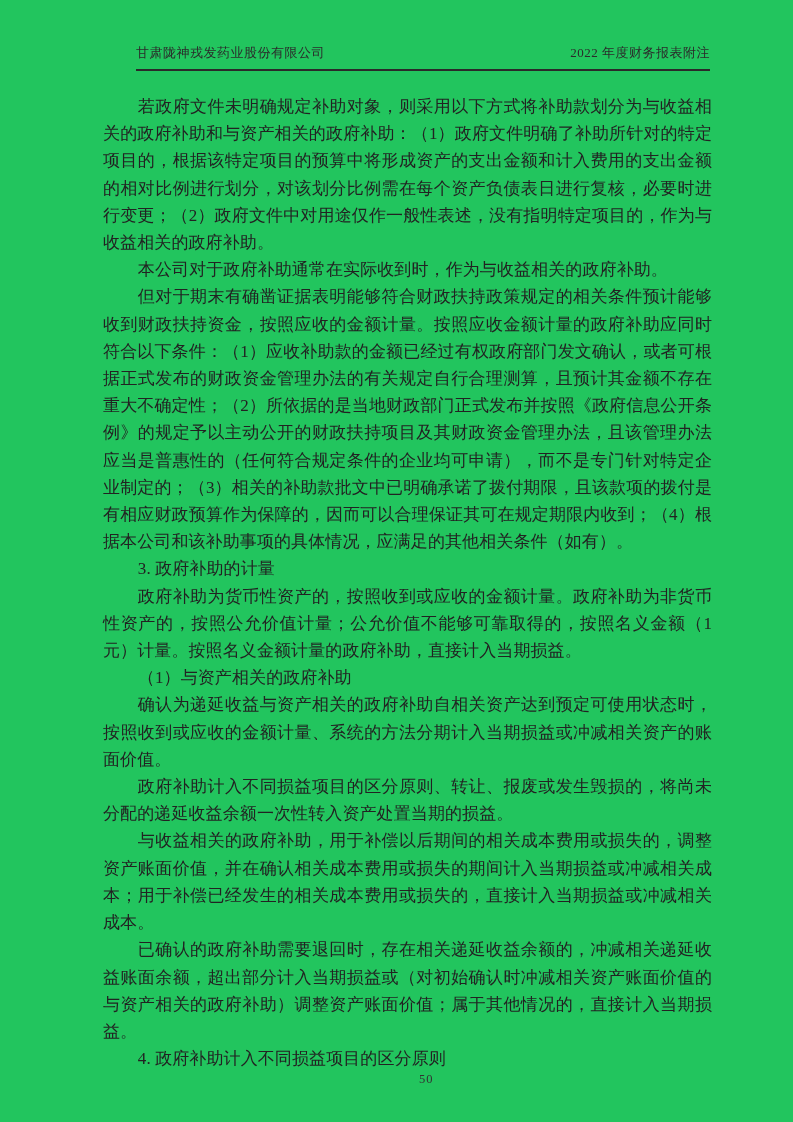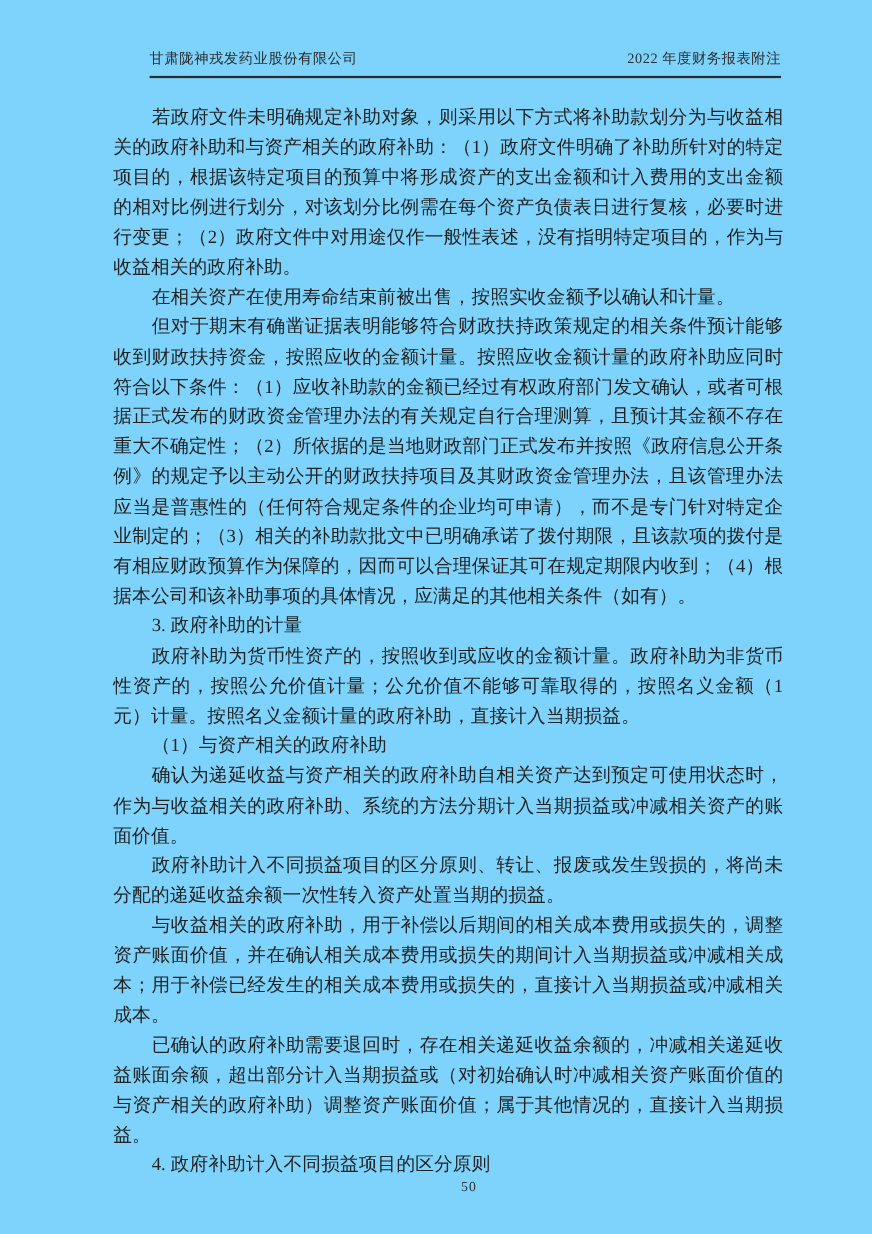--- a/index.html
+++ b/index.html
@@ -5,21 +5,21 @@
 <style>
   html, body {
     margin: 0;
     padding: 0;
     background: #ffffff;
   }
   .page {
     position: relative;
     width: 793px;
     height: 1122px;
-    background: #7dd3fc;
+    background: #22c55e;
     font-family: "Liberation Serif", "DejaVu Serif", serif;
     color: #1f1f1f;
     overflow: hidden;
   }
   
   .header {
     position: absolute;
     left: 136px;
     top: 44px;
     width: 574px;
@@ -64,26 +64,26 @@
 
 <div class="page">
 
   <div class="header">
     <span>甘肃陇神戎发药业股份有限公司</span>
     <span>2022 年度财务报表附注</span>
   </div>
 
   <div class="doc-body">
     <p>若政府文件未明确规定补助对象，则采用以下方式将补助款划分为与收益相关的政府补助和与资产相关的政府补助：（1）政府文件明确了补助所针对的特定项目的，根据该特定项目的预算中将形成资产的支出金额和计入费用的支出金额的相对比例进行划分，对该划分比例需在每个资产负债表日进行复核，必要时进行变更；（2）政府文件中对用途仅作一般性表述，没有指明特定项目的，作为与收益相关的政府补助。</p>
-    <p>在相关资产在使用寿命结束前被出售，按照实收金额予以确认和计量。</p>
+    <p>本公司对于政府补助通常在实际收到时，作为与收益相关的政府补助。</p>
     <p>但对于期末有确凿证据表明能够符合财政扶持政策规定的相关条件预计能够收到财政扶持资金，按照应收的金额计量。按照应收金额计量的政府补助应同时符合以下条件：（1）应收补助款的金额已经过有权政府部门发文确认，或者可根据正式发布的财政资金管理办法的有关规定自行合理测算，且预计其金额不存在重大不确定性；（2）所依据的是当地财政部门正式发布并按照《政府信息公开条例》的规定予以主动公开的财政扶持项目及其财政资金管理办法，且该管理办法应当是普惠性的（任何符合规定条件的企业均可申请），而不是专门针对特定企业制定的；（3）相关的补助款批文中已明确承诺了拨付期限，且该款项的拨付是有相应财政预算作为保障的，因而可以合理保证其可在规定期限内收到；（4）根据本公司和该补助事项的具体情况，应满足的其他相关条件（如有）。</p>
     <p>3. 政府补助的计量</p>
     <p>政府补助为货币性资产的，按照收到或应收的金额计量。政府补助为非货币性资产的，按照公允价值计量；公允价值不能够可靠取得的，按照名义金额（1元）计量。按照名义金额计量的政府补助，直接计入当期损益。</p>
     <p>（1）与资产相关的政府补助</p>
-    <p>确认为递延收益与资产相关的政府补助自相关资产达到预定可使用状态时，作为与收益相关的政府补助、系统的方法分期计入当期损益或冲减相关资产的账面价值。</p>
+    <p>确认为递延收益与资产相关的政府补助自相关资产达到预定可使用状态时，按照收到或应收的金额计量、系统的方法分期计入当期损益或冲减相关资产的账面价值。</p>
     <p>政府补助计入不同损益项目的区分原则、转让、报废或发生毁损的，将尚未分配的递延收益余额一次性转入资产处置当期的损益。</p>
     <p>与收益相关的政府补助，用于补偿以后期间的相关成本费用或损失的，调整资产账面价值，并在确认相关成本费用或损失的期间计入当期损益或冲减相关成本；用于补偿已经发生的相关成本费用或损失的，直接计入当期损益或冲减相关成本。</p>
     <p>已确认的政府补助需要退回时，存在相关递延收益余额的，冲减相关递延收益账面余额，超出部分计入当期损益或（对初始确认时冲减相关资产账面价值的与资产相关的政府补助）调整资产账面价值；属于其他情况的，直接计入当期损益。</p>
     <p>4. 政府补助计入不同损益项目的区分原则</p>
   </div>
 
   <div class="footer">50</div>
 
 </div>
 

